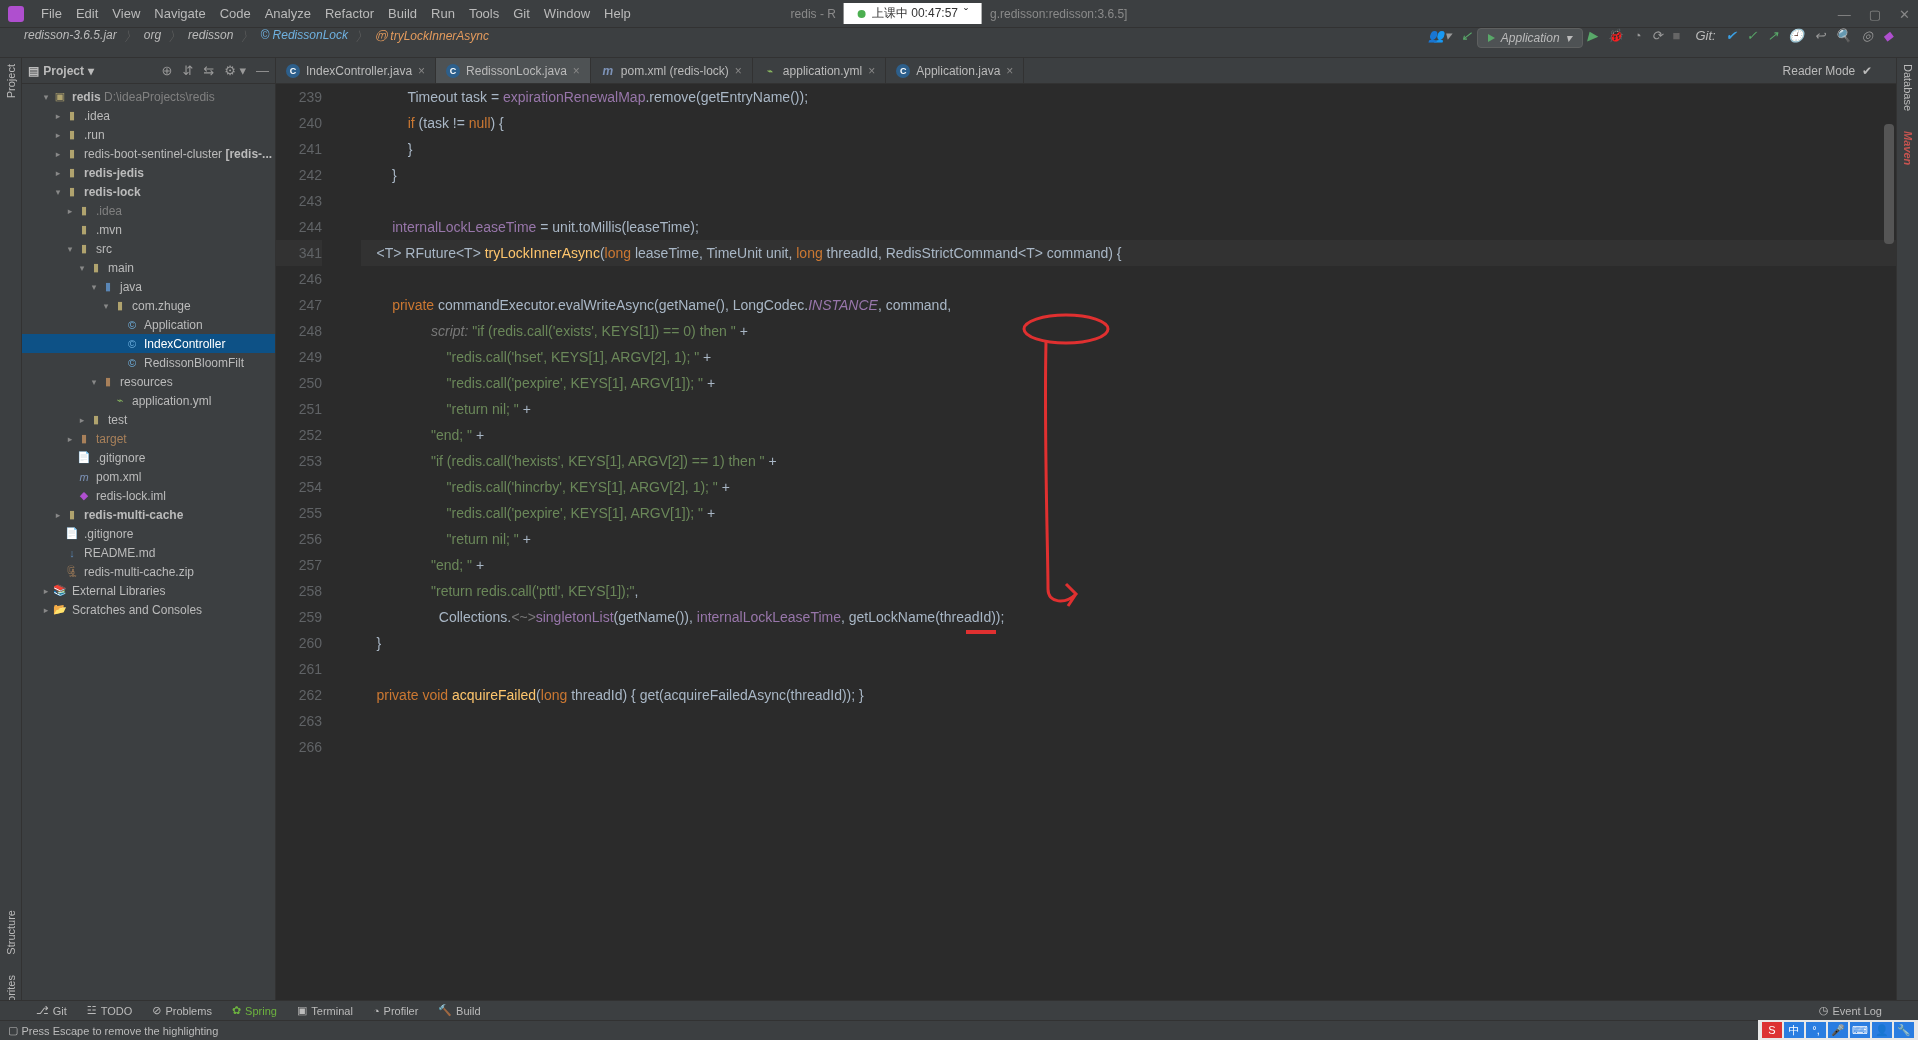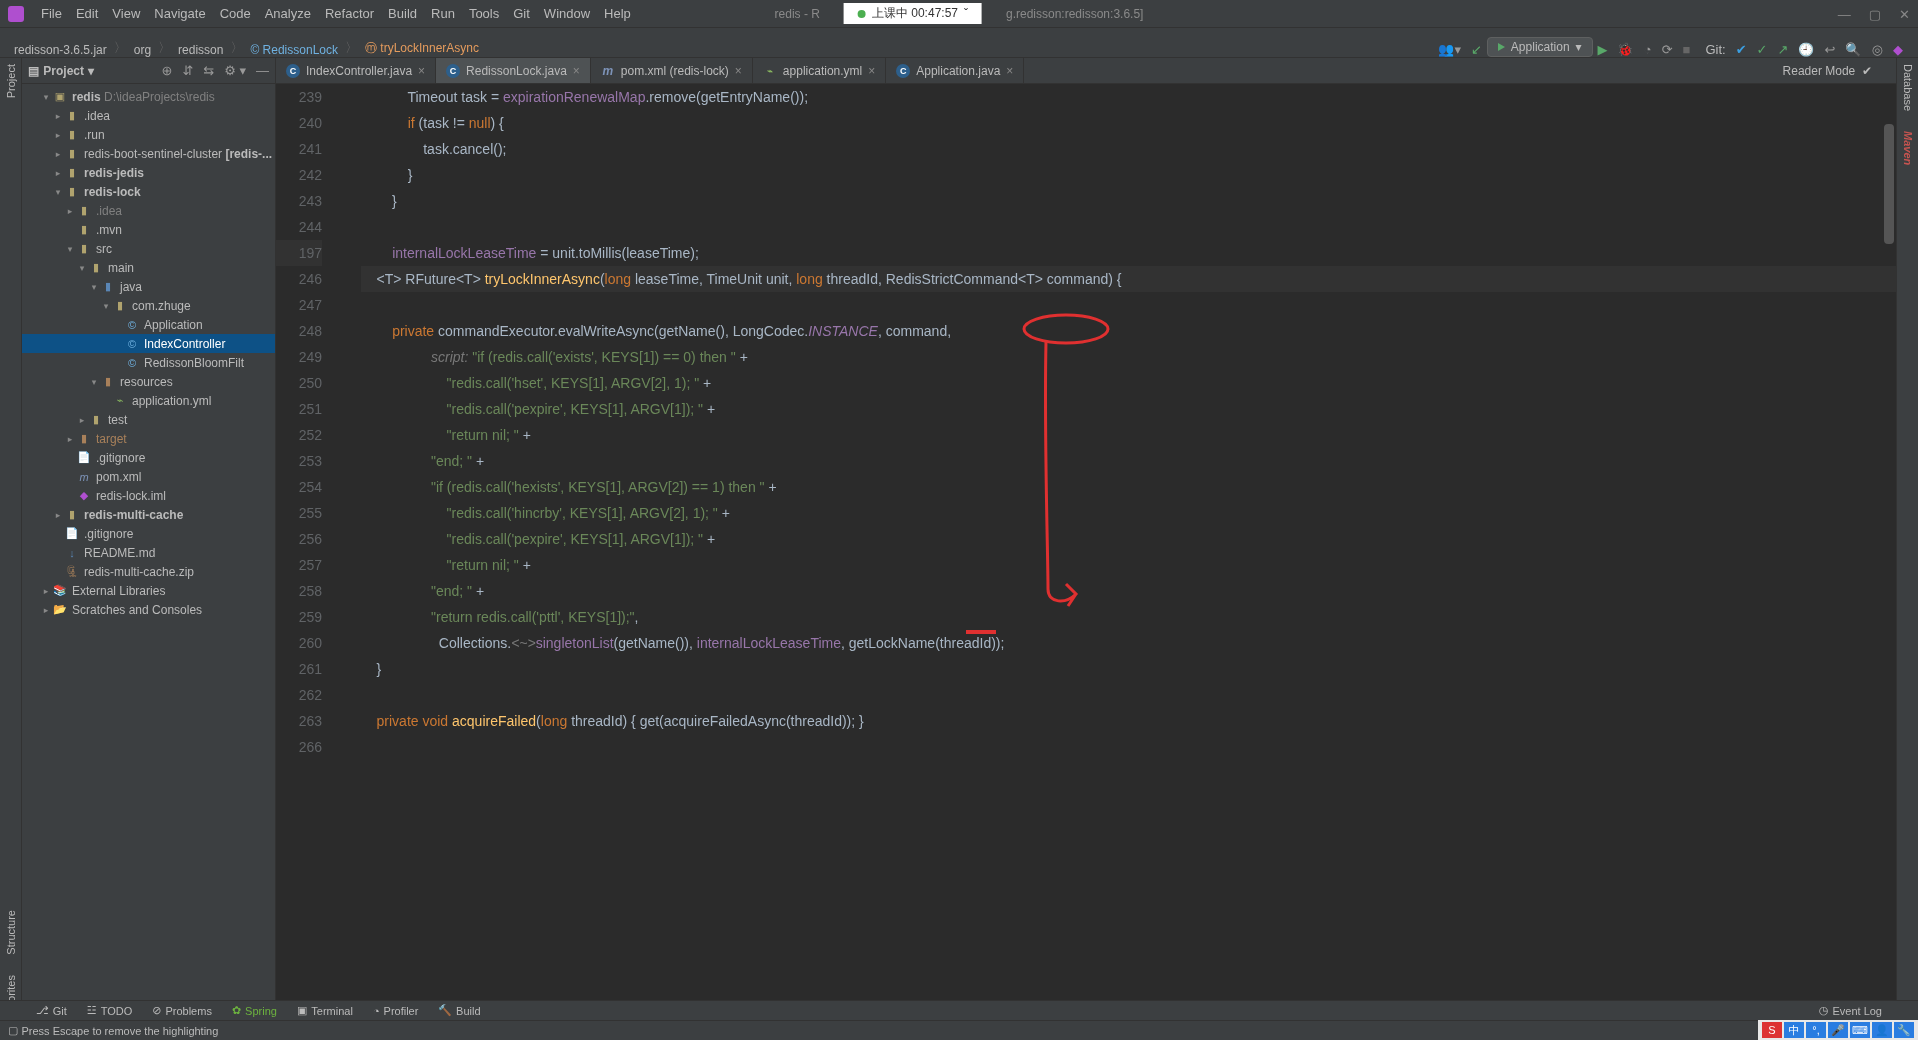--- a/index.html
+++ b/index.html
@@ -2,27 +2,27 @@
 <html><head>
 <meta charset="utf-8">
 <style>
 * { margin: 0; padding: 0; box-sizing: border-box; font-family: "Segoe UI", Arial, sans-serif; }
 body { background: #2b2b2b; color: #bbbbbb; font-size: 13px; overflow: hidden; width: 1918px; height: 1040px; position: relative; }
 
 
 .menubar { display: flex; align-items: center; height: 28px; background: #3c3f41; border-bottom: 1px solid #323232; padding: 0 8px; }
 .menubar .logo { width: 16px; height: 16px; background: #af4fcf; border-radius: 3px; margin-right: 10px; }
 .menubar .menu-item { padding: 0 7px; cursor: pointer; color: #bbbbbb; }
-.menubar .title-center { position: absolute; left: 50%; transform: translateX(-50%); color: #8a8a8a; font-size: 12px; display: flex; align-items: center; gap: 24px; }
+.menubar .title-center { position: absolute; left: 50%; transform: translateX(-50%); color: #8a8a8a; font-size: 12px; display: flex; align-items: center; gap: 8px; }
 .menubar .recording { background: #fff; color: #333; padding: 2px 14px; font-size: 12px; display: flex; align-items: center; gap: 6px; }
 .menubar .recording .dot { width: 8px; height: 8px; background: #4caf50; border-radius: 50%; }
 .menubar .win-controls { position: absolute; right: 8px; top: 0; display: flex; gap: 18px; height: 28px; align-items: center; color: #888; }
 
 
-.navrow { display: flex; align-items: flex-end; height: 30px; background: #3c3f41; border-bottom: 1px solid #323232; padding: 0 10px; }
+.navrow { display: flex; align-items: flex-start; height: 30px; background: #3c3f41; border-bottom: 1px solid #323232; padding: 0 20px; font-style: italic; }
 .navrow .crumb { color: #bbbbbb; padding: 0 4px; font-size: 12px; }
 .navrow .sep { color: #666; padding: 0 3px; }
 .navrow .crumb.icon-c { color: #6fb1e0; }
 .navrow .crumb.icon-m { color: #e49b5d; }
 .navrow .spacer { flex: 1; }
 .navrow .tool { padding: 0 5px; cursor: pointer; }
 .navrow .run-config { background: #4e5254; border: 1px solid #5e6060; border-radius: 4px; padding: 2px 10px; display: flex; align-items: center; gap: 6px; font-size: 12px; }
 .navrow .run-config .play-ico { width: 0; height: 0; border-left: 7px solid #59a869; border-top: 4px solid transparent; border-bottom: 4px solid transparent; }
 .navrow .play-btn { color: #59a869; }
 .navrow .bug-btn { color: #59a869; }
@@ -357,21 +357,21 @@
   <div class="reader-mode"><span>Reader Mode</span> &nbsp;✔</div>
 
   <div class="code-scroll">
     <div class="gutter">
       <div>239</div>
         <div>240</div>
         <div>241</div>
         <div>242</div>
         <div>243</div>
         <div>244</div>
-      <div class="hl-line">197</div>
+      <div class="hl-line">341</div>
         <div>246</div>
         <div>247</div>
         <div>248</div>
         <div>249</div>
         <div>250</div>
         <div>251</div>
         <div>252</div>
         <div>253</div>
         <div>254</div>
         <div>255</div>
@@ -381,21 +381,20 @@
         <div>259</div>
         <div>260</div>
         <div>261</div>
         <div>262</div>
         <div>263</div>
         <div>266</div>
     </div>
     <div class="code-body">
       <div class="code-line">            Timeout task = <span class="it-field">expirationRenewalMap</span>.remove(getEntryName());</div>
       <div class="code-line">            <span class="kw">if</span> (task != <span class="kw">null</span>) {</div>
-      <div class="code-line">                task.cancel();</div>
       <div class="code-line">            }</div>
       <div class="code-line">        }</div>
       <div class="code-line"></div>
       <div class="code-line"><span>        </span><span class="it-field">internalLockLeaseTime</span><span> = unit.toMillis(leaseTime);</span></div>
       <div class="code-line hl-line"><span>    &lt;T&gt; RFuture&lt;T&gt; </span><span class="mth">tryLockInnerAsync</span><span>(</span><span class="kw">long</span><span> leaseTime, TimeUnit unit, </span><span class="kw">long</span><span> threadId, RedisStrictCommand&lt;T&gt; command) {</span></div>
       <div class="code-line"></div>
       <div class="code-line"><span>        </span><span class="kw">private</span><span> commandExecutor.evalWriteAsync(getName(), LongCodec.</span><span class="static-it">INSTANCE</span><span>, command,</span></div>
       <div class="code-line"><span>                  </span><span class="hint">script:</span><span class="str"> "if (redis.call('exists', KEYS[1]) == 0) then "</span><span> +</span></div>
       <div class="code-line"><span class="str">                      "redis.call('hset', KEYS[1], ARGV[2], 1); "</span><span> +</span></div>
       <div class="code-line"><span class="str">                      "redis.call('pexpire', KEYS[1], ARGV[1]); "</span><span> +</span></div>

